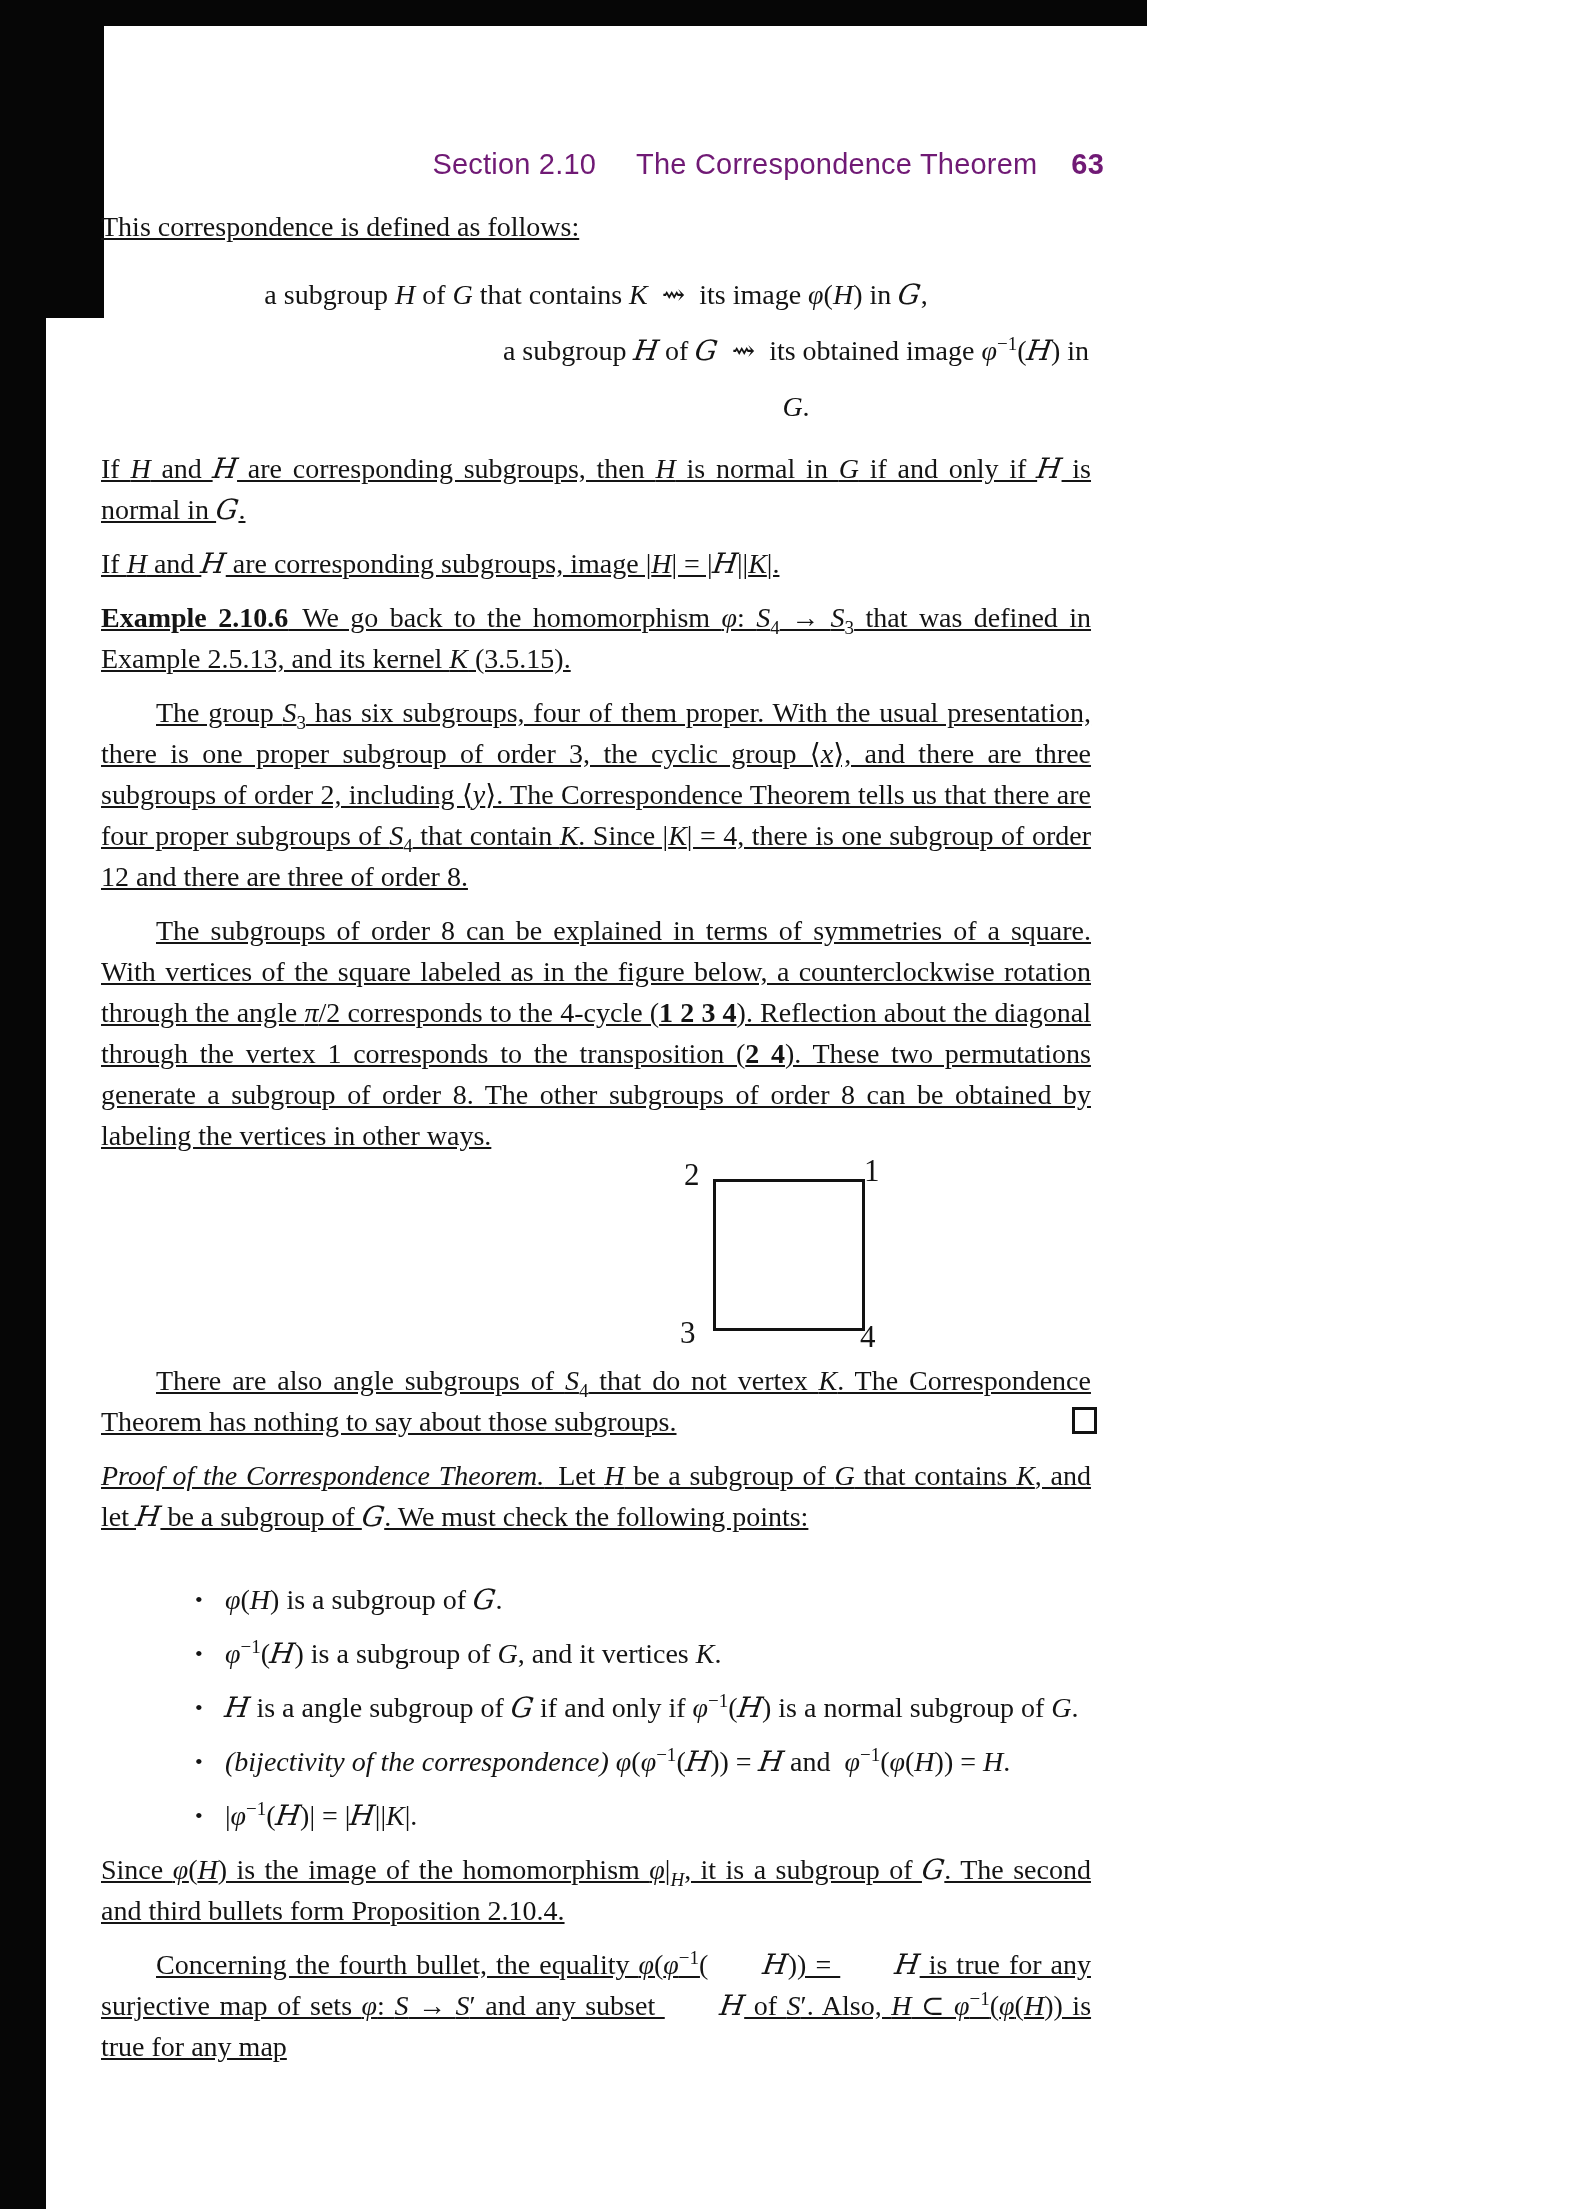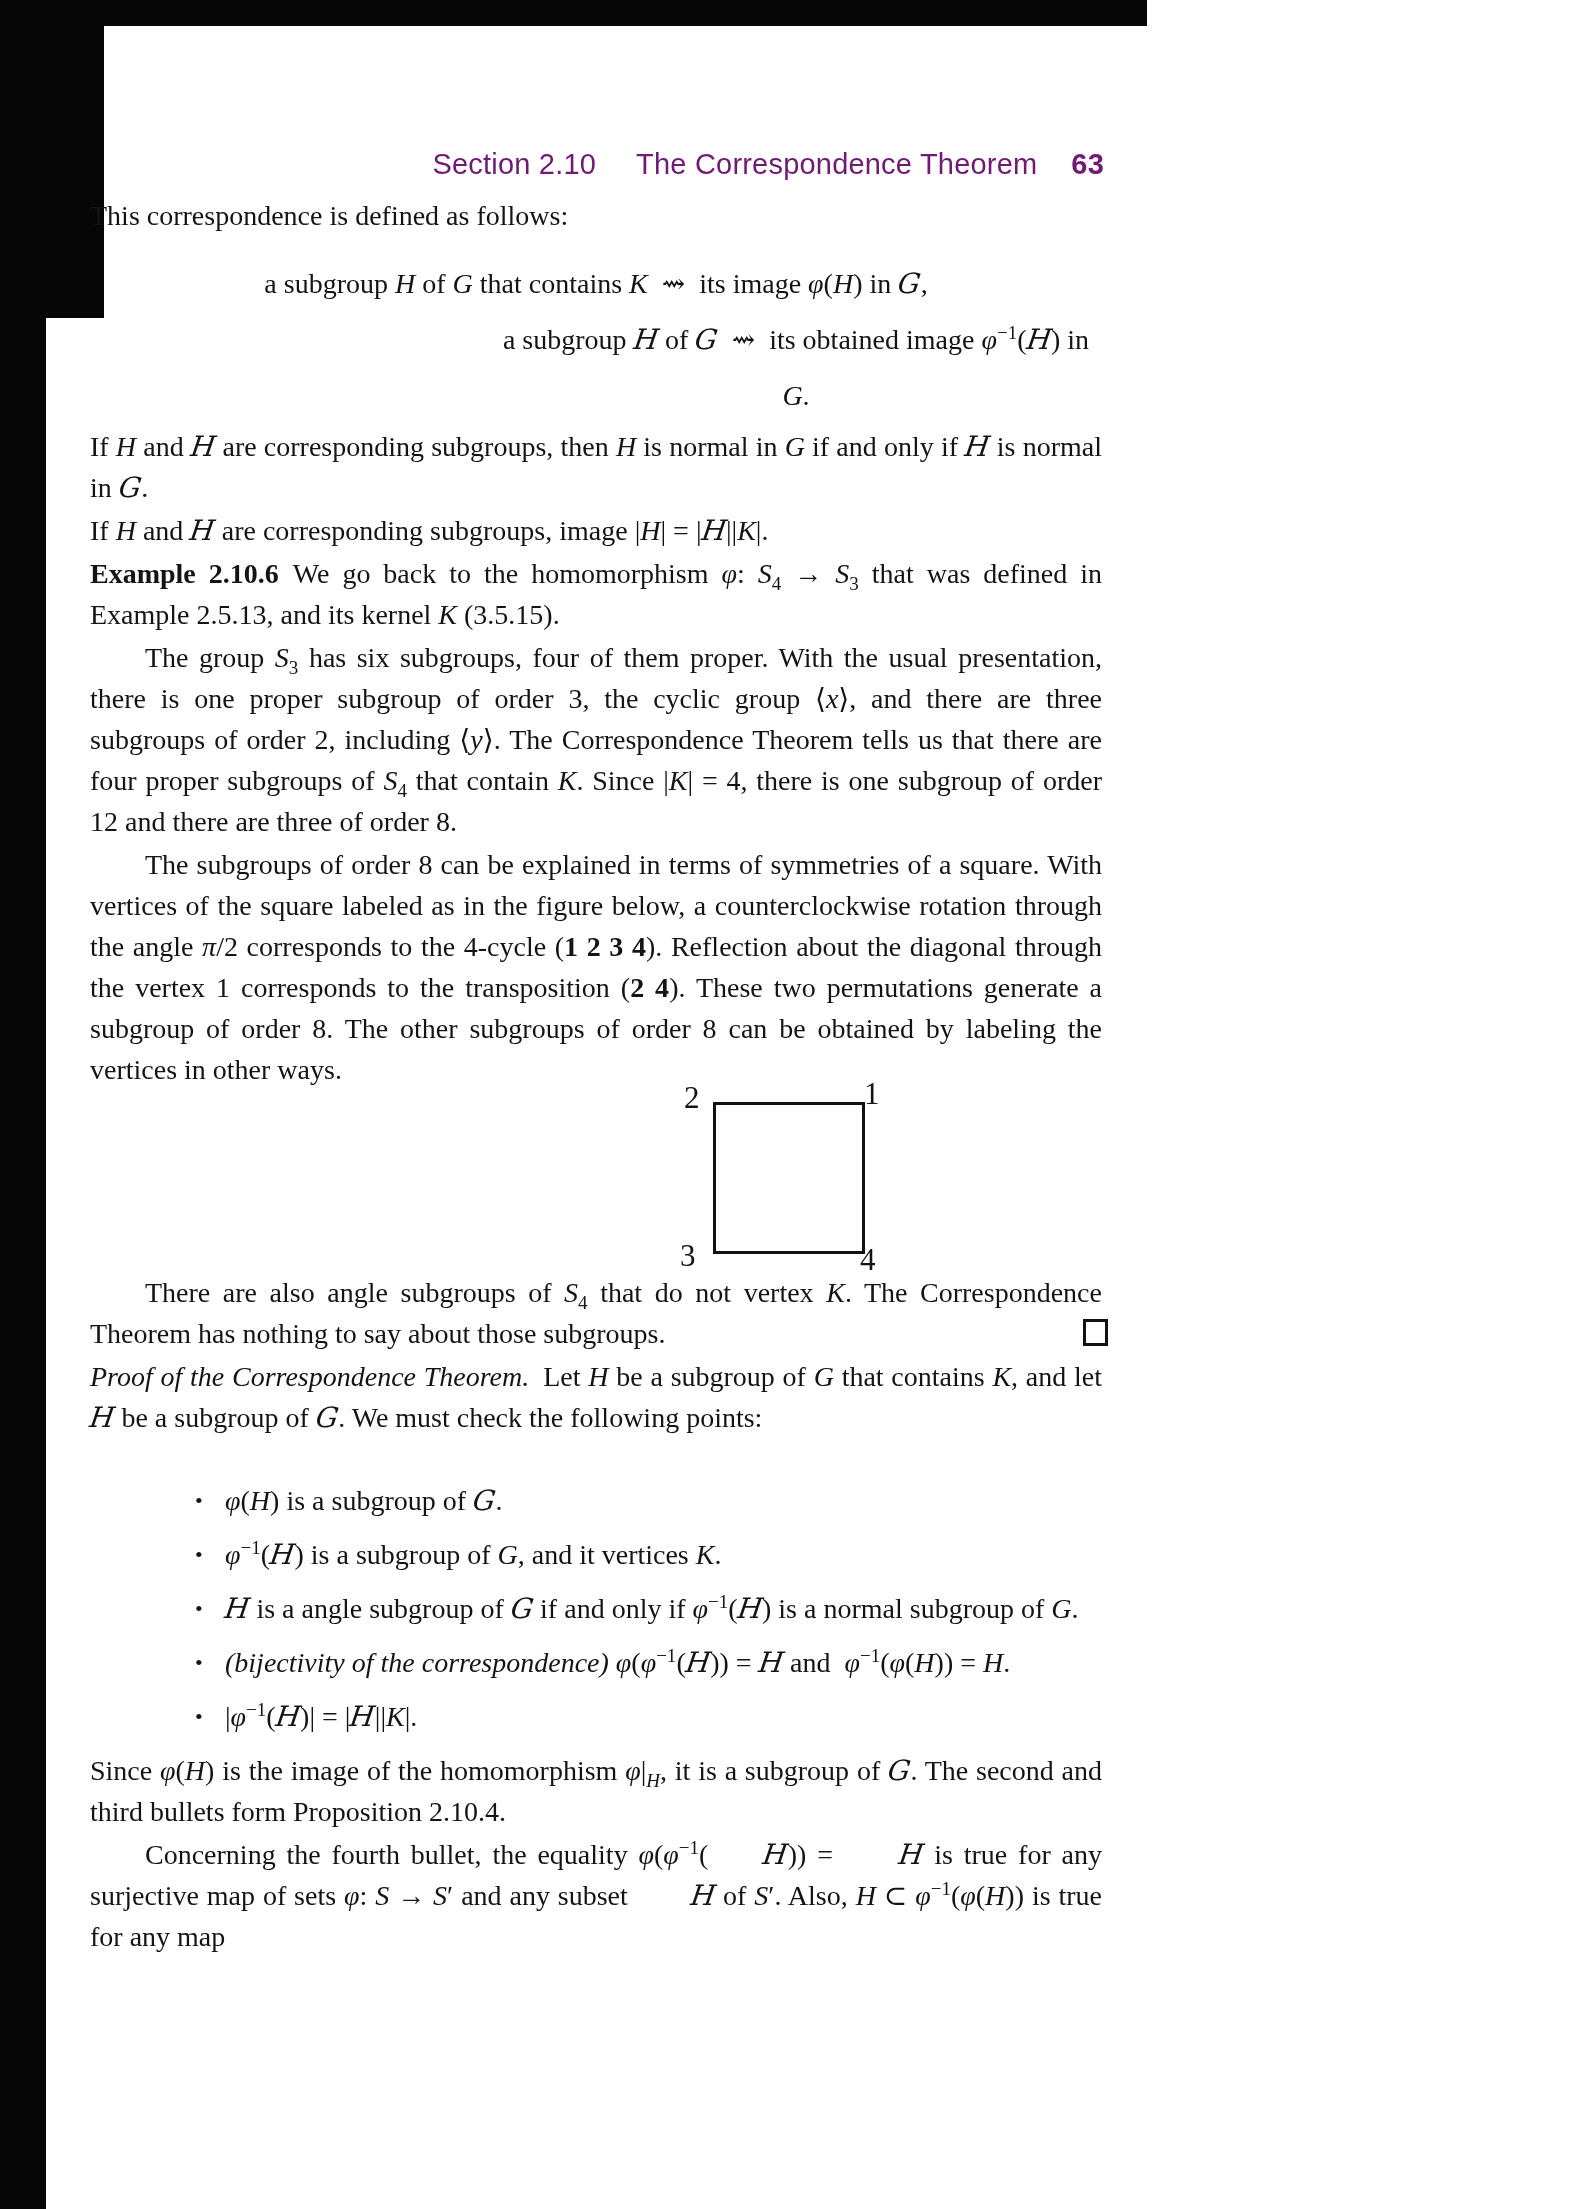--- a/index.html
+++ b/index.html
@@ -18,21 +18,21 @@
   .runhead{
     position:absolute;left:88px;top:100px;width:1016px;
     text-align:right;font-family:"Liberation Sans","DejaVu Sans",sans-serif;
     font-size:29px;color:#701a75;letter-spacing:.2px;margin-top:48px;
   }
   .runhead .sec{margin-right:40px;}
   .runhead .pg{margin-left:34px;font-weight:bold;}
 
   
   .col{position:absolute;left:88px;top:193px;width:1016px;}
-  .col p{margin:2px;font-size:28px;line-height:41px;text-align:justify;}
+  .col p{margin:13px;font-size:28px;line-height:41px;text-align:justify;text-decoration:underline;}
   .indent{text-indent:55px;}
 
   .it{font-style:italic;}
   .bo{font-weight:bold;}
   .sup{font-size:68%;vertical-align:super;line-height:0;}
   .sub{font-size:68%;vertical-align:sub;line-height:0;}
   .cal{display:inline-block;font-style:italic;font-family:"DejaVu Serif",serif;transform:skewX(-8deg);}
 
   .disp{margin-top:20px;}
   .disp .dline{font-size:28px;line-height:56px;text-align:center;}

